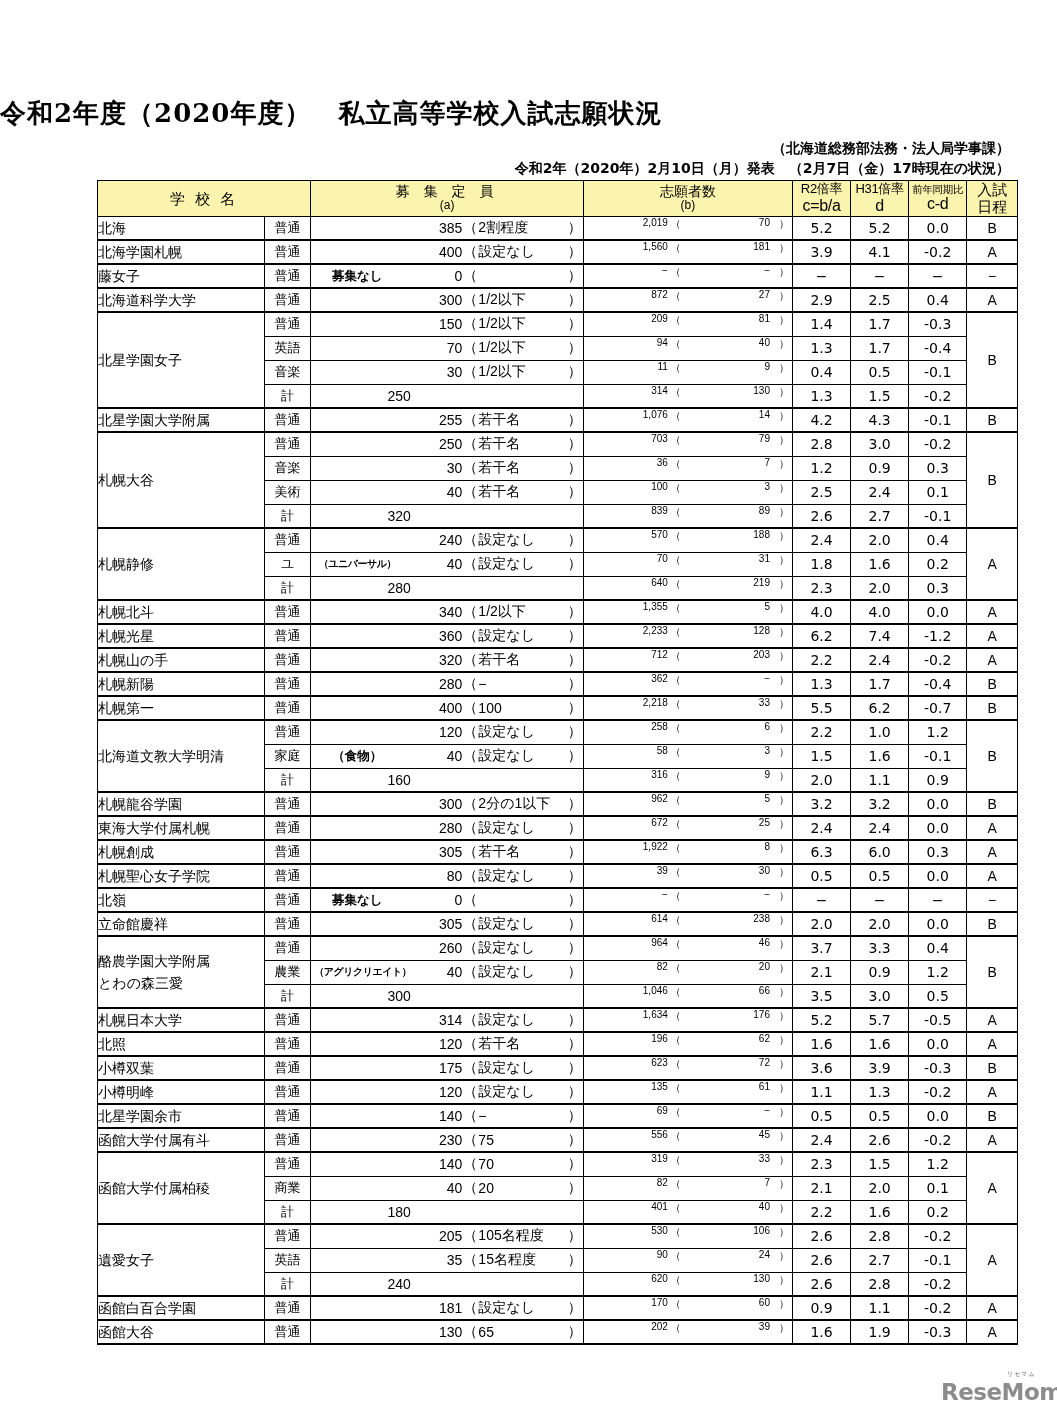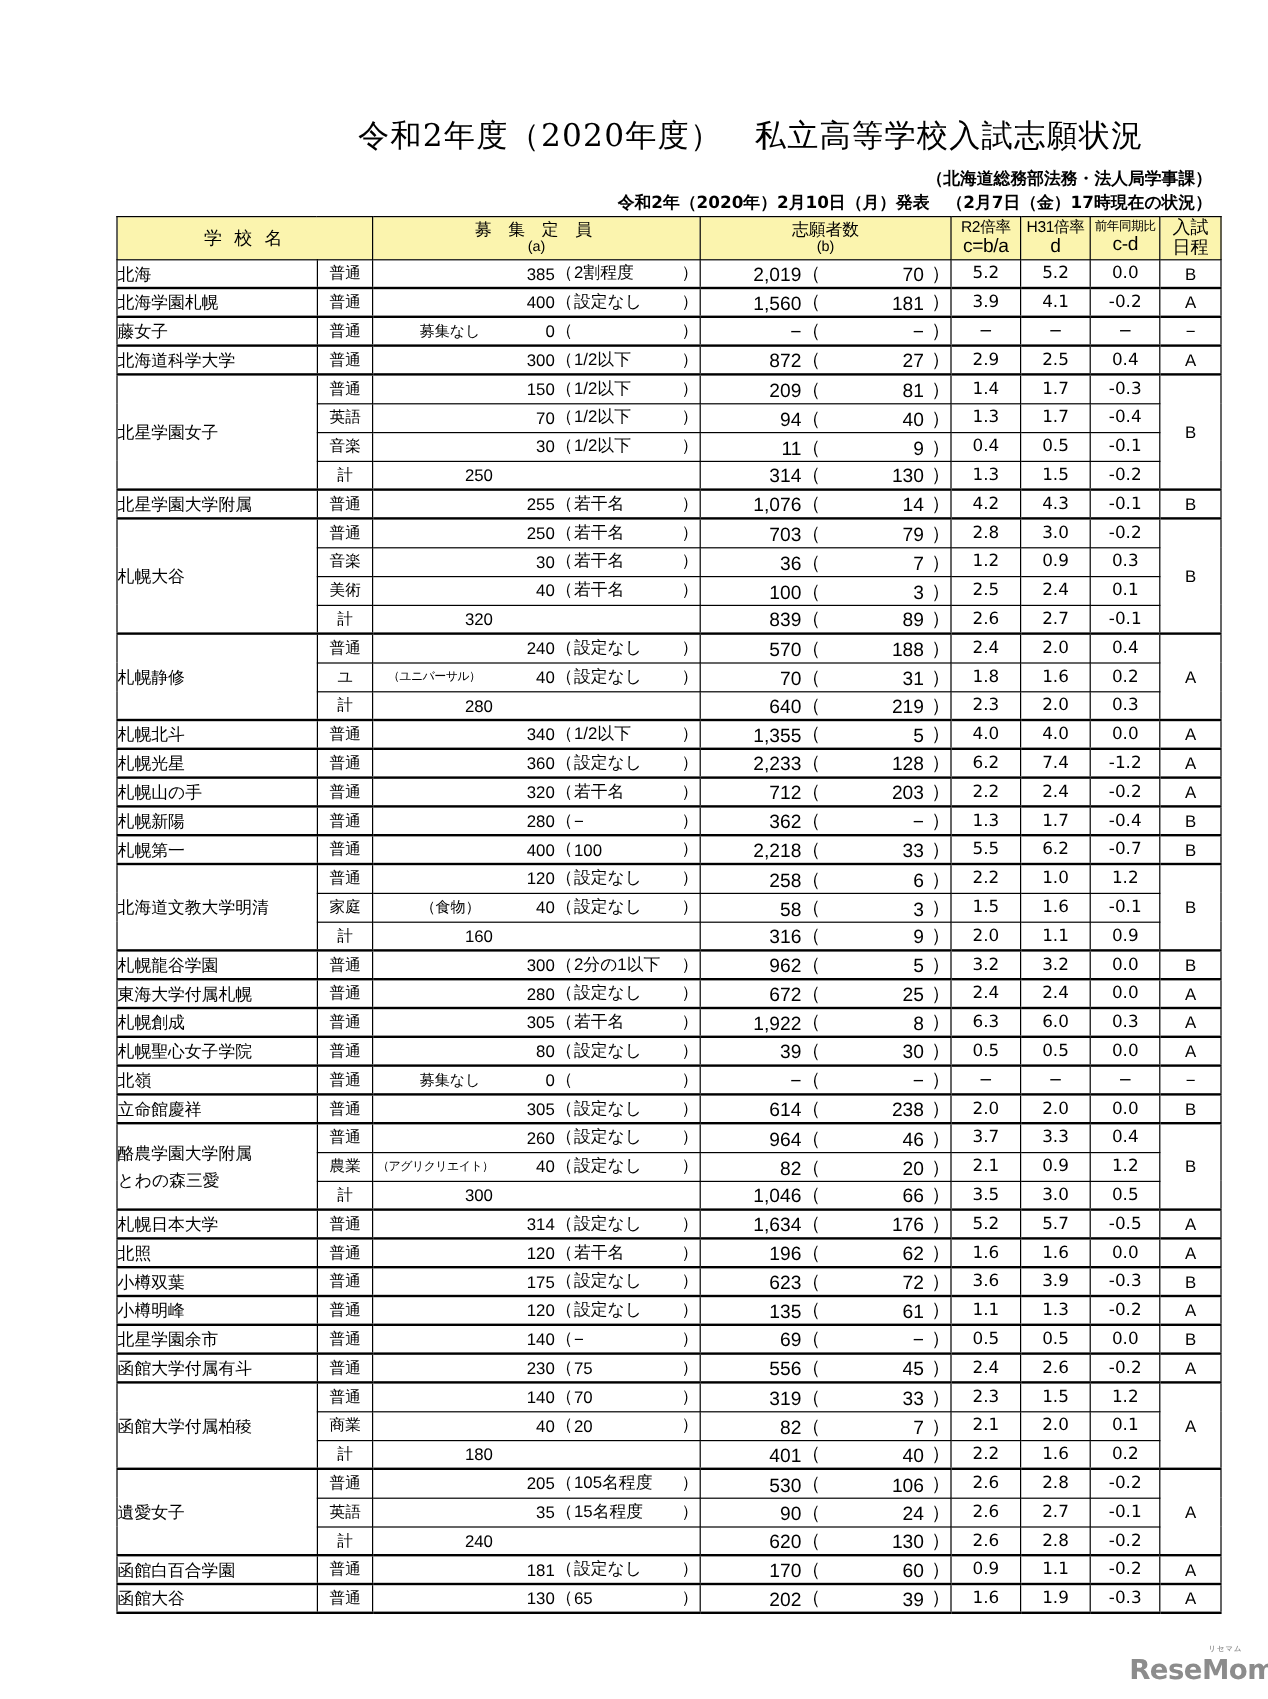--- a/index.html
+++ b/index.html
@@ -8,22 +8,22 @@
     background:#ffffff;
     font-family:"Liberation Sans","DejaVu Sans",sans-serif;
     color:#000;
     position:relative;
     overflow:hidden;
   }
   .page{position:relative;width:1057px;height:1416px;}
 
   .title{
     position:absolute;top:96px;left:0;width:953px;
-    text-align:right;
-    font-size:26px;font-weight:normal;letter-spacing:1px;
+    text-align:left;
+    font-size:26px;font-weight:bold;letter-spacing:1px;
     font-family:"DejaVu Serif","Liberation Serif",serif;
   }
   .agency{
     position:absolute;top:140px;left:0;width:1010px;
     text-align:right;font-size:14px;font-weight:bold;
     font-family:"DejaVu Sans","Liberation Sans",sans-serif;
   }
   .announce{
     position:absolute;top:160px;left:0;width:1010px;
     text-align:right;font-size:14px;font-weight:bold;
@@ -78,31 +78,31 @@
   td.school .l2{display:block;margin-top:6px;}
   td.course{text-align:center;font-size:13px;}
   td.sched{text-align:center;font-size:14px;}
   td.num{text-align:center;font-size:14px;font-family:"DejaVu Sans","Liberation Sans",sans-serif;}
 
   
   .quota{
     display:flex;align-items:center;height:100%;
     font-size:14px;
   }
-  .q-pre{width:86px;text-align:right;padding-left:3px;font-size:12.5px;white-space:nowrap;}
+  .q-pre{width:86px;text-align:center;padding-left:3px;font-size:12.5px;white-space:nowrap;font-weight:bold;}
   .q-pre.tiny{font-size:10px;letter-spacing:-0.5px;}
   .q-num{width:62px;text-align:right;}
   .q-par{width:16px;text-align:center;}
   .q-note{flex:1;text-align:left;padding-right:6px;}
   .q-close{width:16px;text-align:center;}
   .quota.total{justify-content:center;}
   .quota.total .q-tnum{width:100%;text-align:center;padding-right:96px;}
 
   
-  .appl{display:flex;align-items:flex-end;height:100%;font-size:16px;}
+  .appl{display:flex;align-items:flex-start;height:100%;font-size:10px;}
   .a-num{width:84px;text-align:right;}
   .a-par{width:16px;text-align:center;}
   .a-sub{flex:1;text-align:right;padding-right:6px;}
   .a-close{width:16px;text-align:center;}
 
   .thickbottom{border-bottom:2px solid #000 !important;}
 
   .watermark{
     position:absolute;left:941px;top:1379px;
     font-size:23px;font-weight:bold;color:#8c8c8c;

